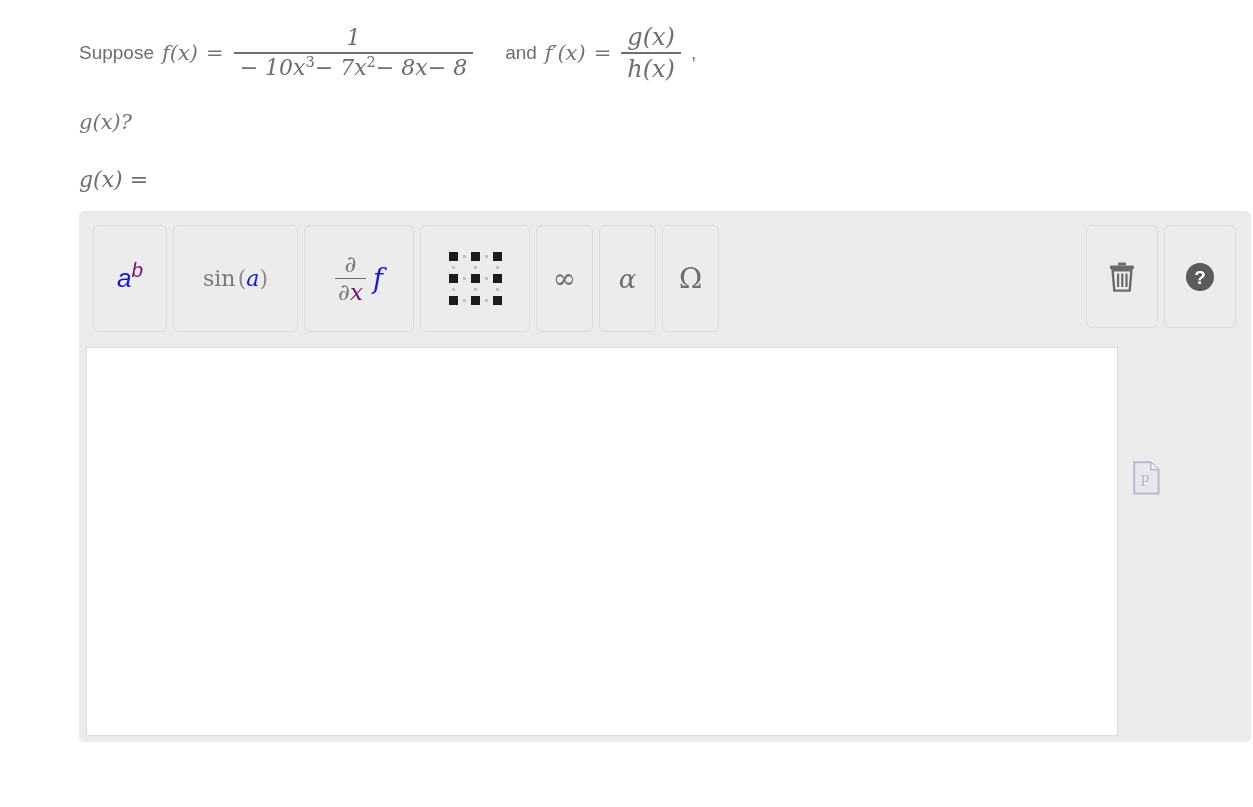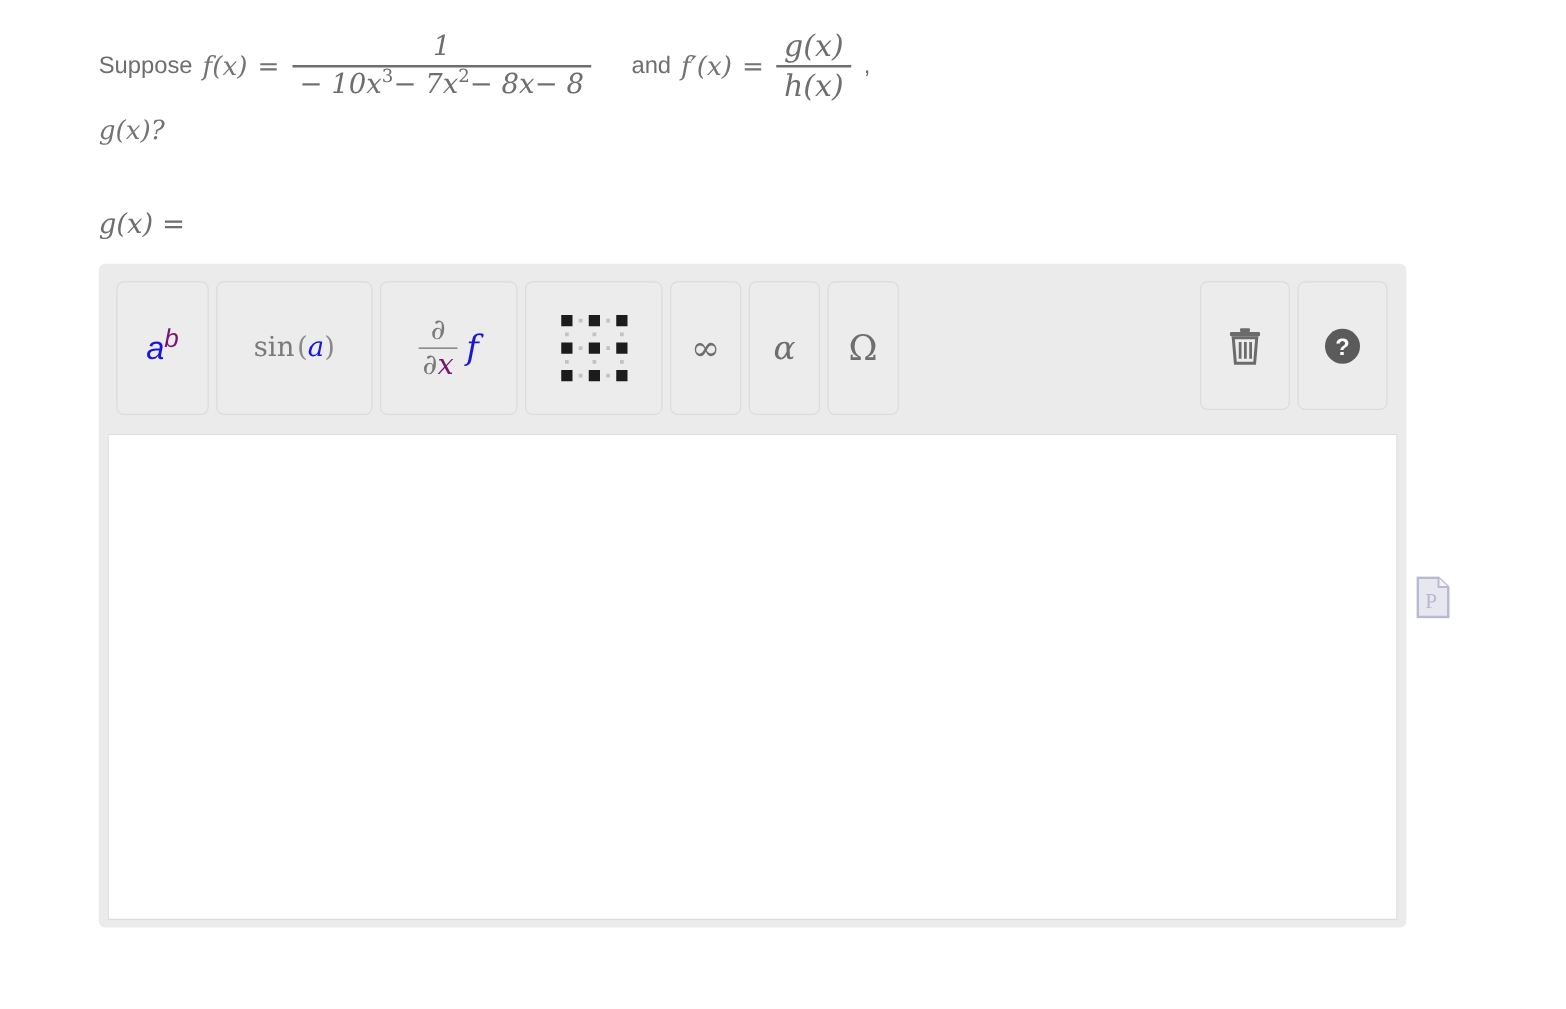--- a/index.html
+++ b/index.html
@@ -33,21 +33,21 @@
     font-size: 21px;
   }
 
   .row1 {
     display: flex;
     align-items: center;
     white-space: nowrap;
     height: 62px;
   }
   .row2 {
-    margin-top: 0;
+    margin-top: 18px;
     white-space: nowrap;
   }
 
   
   .frac {
     display: inline-flex;
     flex-direction: column;
     align-items: center;
     vertical-align: middle;
     margin: 0 10px;
@@ -87,21 +87,21 @@
     font-style: italic;
     font-size: 22px;
     color: #6e6e6e;
   }
 
   
   .editor-panel {
     position: absolute;
     left: 79px;
     top: 211px;
-    width: 1046px;
+    width: 1172px;
     height: 531px;
     background: #ebebeb;
     border-radius: 5px;
     box-sizing: border-box;
   }
 
   .toolbar {
     position: relative;
     height: 121px;
     padding: 14px 0 0 14px;

